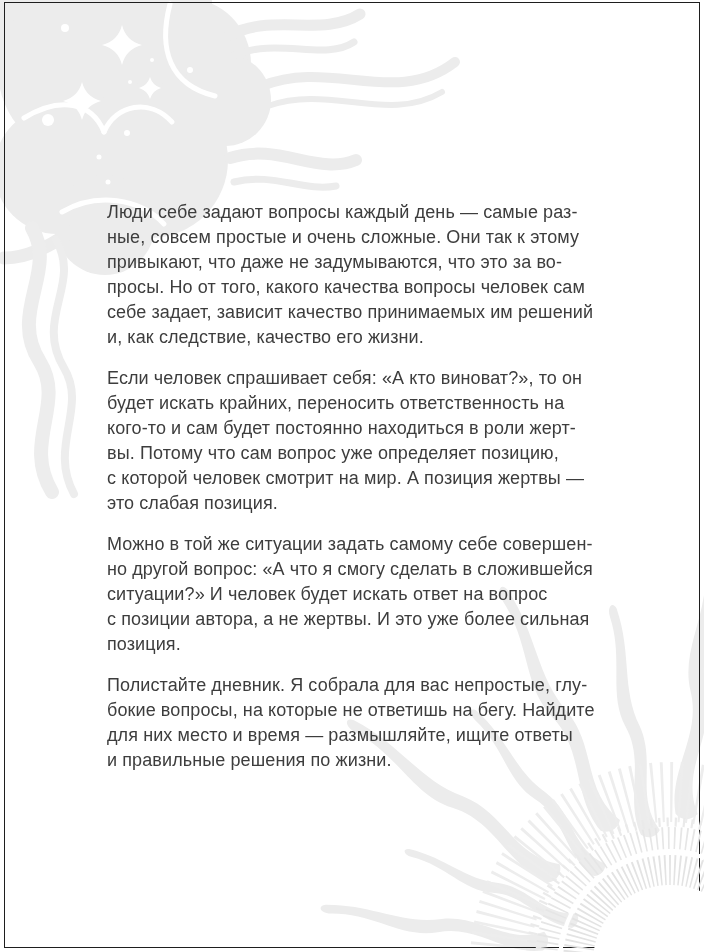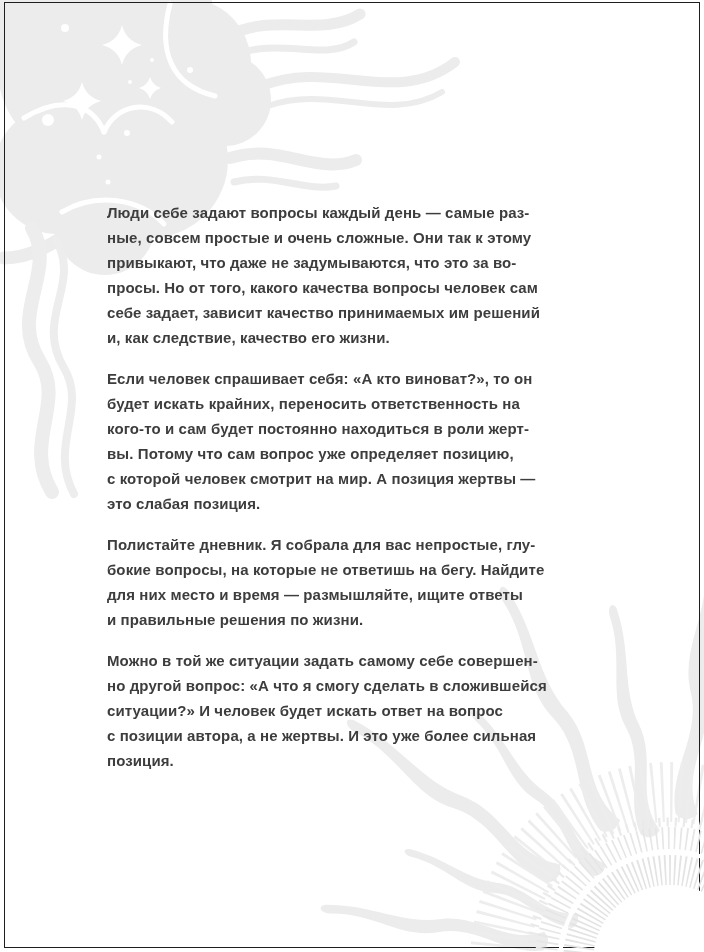--- a/index.html
+++ b/index.html
@@ -34,26 +34,25 @@
     pointer-events: none;
   }
   .text-block {
     position: absolute;
     left: 107px;
     top: 200px;
     width: 525px;
   }
   .text-block p {
     margin: 0 0 16px 0;
-    font-size: 15px;
+    font-size: 18px;
     line-height: 25px;
     letter-spacing: 0.1px;
     color: var(--text-color, #3d3d3d);
     white-space: pre-line;
-    font-weight: bold;
   }
 </style>
 </head>
 <body>
 
 <div class="page">
 
   <svg class="deco" width="704" height="952" viewBox="0 0 704 952" aria-hidden="true">
     <g fill="#ececec">
       <rect x="0" y="0" width="212" height="62"></rect>
@@ -136,24 +135,24 @@
 привыкают, что даже не задумываются, что это за во-
 просы. Но от того, какого качества вопросы человек сам
 себе задает, зависит качество принимаемых им решений
 и, как следствие, качество его жизни.</p>
     <p>Если человек спрашивает себя: «А кто виноват?», то он
 будет искать крайних, переносить ответственность на
 кого-то и сам будет постоянно находиться в роли жерт-
 вы. Потому что сам вопрос уже определяет позицию,
 с которой человек смотрит на мир. А позиция жертвы —
 это слабая позиция.</p>
-    <p>Полистайте дневник. Я собрала для вас непростые, глу-
-бокие вопросы, на которые не ответишь на бегу. Найдите
-для них место и время  —  размышляйте, ищите ответы
-и правильные решения по жизни.</p>
     <p>Можно в той же ситуации задать самому себе совершен-
 но другой вопрос: «А что я смогу сделать в сложившейся
 ситуации?»  И человек будет искать ответ на вопрос
 с позиции автора, а не жертвы. И это уже более сильная
 позиция.</p>
+    <p>Полистайте дневник. Я собрала для вас непростые, глу-
+бокие вопросы, на которые не ответишь на бегу. Найдите
+для них место и время  —  размышляйте, ищите ответы
+и правильные решения по жизни.</p>
   </main>
 
 </div>
 
 </body></html>

